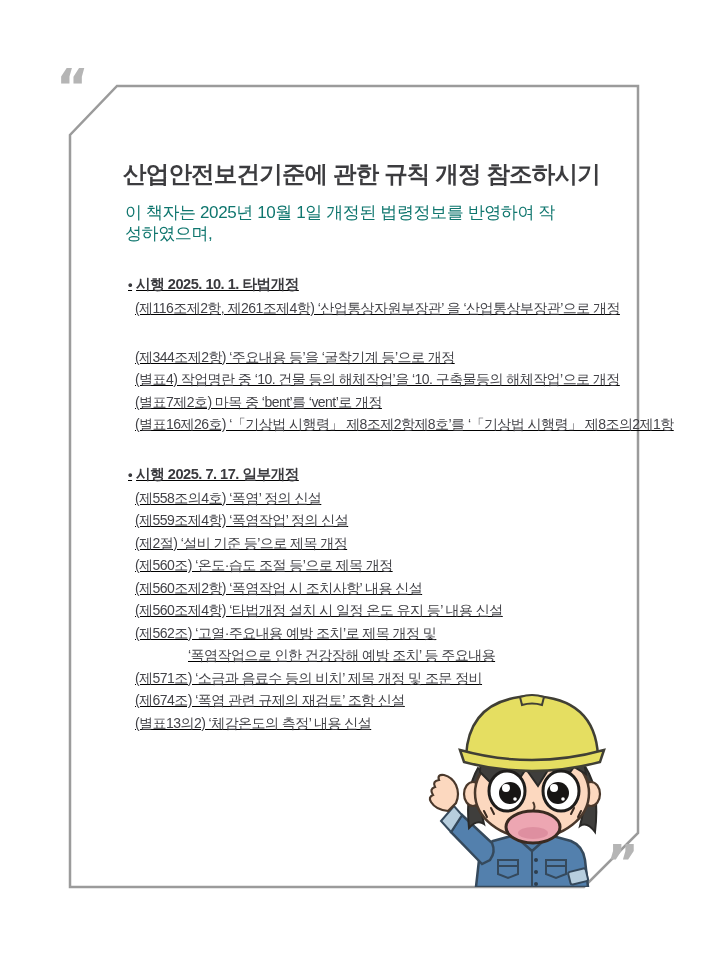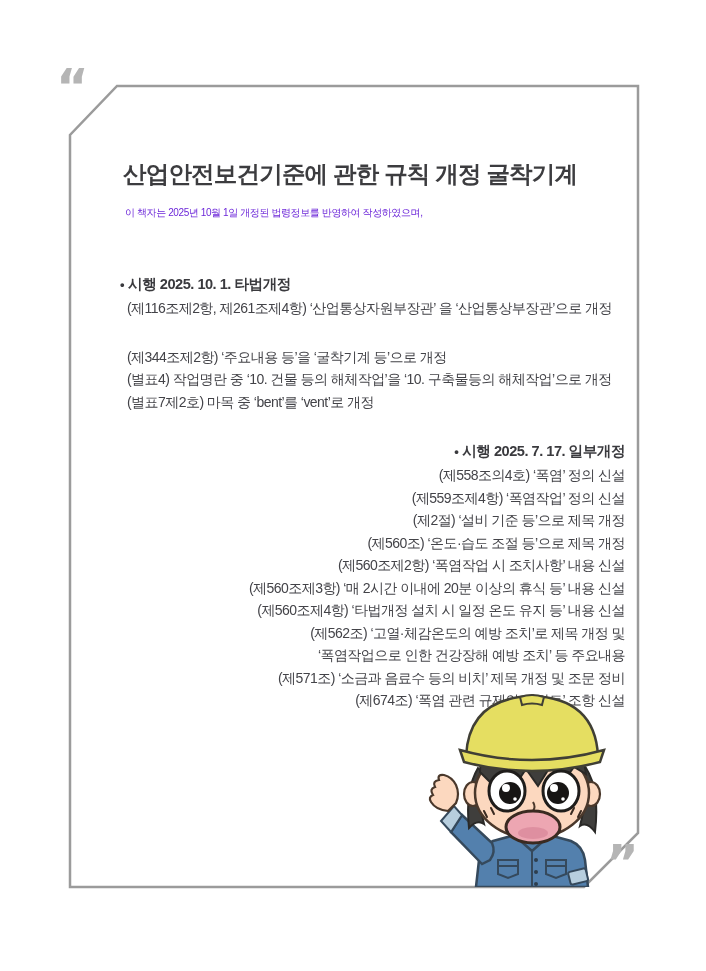--- a/index.html
+++ b/index.html
@@ -13,25 +13,25 @@
     font-weight:bold;font-size:50px;line-height:1;letter-spacing:-2px;
   }
   .quote-open{left:56px;top:62px;}
   .quote-close{left:606px;top:838px;}
   .title{
     position:absolute;left:123px;top:158px;width:480px;
     font-size:23.5px;font-weight:bold;color:#3c3c3f;letter-spacing:-0.8px;
   }
   .intro{
     position:absolute;left:125px;top:203px;width:440px;
-    font-size:10px;line-height:20.5px;color:#6d28d9;letter-spacing:-0.4px;
+    font-size:17px;line-height:20.5px;color:#0f766e;letter-spacing:-0.4px;
   }
   .sections{position:absolute;left:120px;top:272px;width:505px;}
-  .section{margin:0 0 26px 0;}
-  .section:last-child{margin-bottom:0;text-align:right;}
+  .section{margin:0 0 26px 8px;text-decoration:underline;}
+  .section:last-child{margin-bottom:0;}
   .sec-heading{
     font-size:14.6px;font-weight:bold;color:#3a3a3e;line-height:24px;letter-spacing:-0.5px;
   }
   .sec-heading .bullet{margin-right:4px;font-size:13px;}
   .sec-lines{margin:0;}
   .rev-line{
     font-size:14px;color:#434348;line-height:22.5px;letter-spacing:-0.55px;
     padding-left:7px;white-space:nowrap;
   }
   .rev-line.cont-a{padding-left:60px;}
@@ -43,57 +43,58 @@
 
 <div class="page">
 
   <svg class="frame-svg" viewBox="0 0 706 971">
     <polygon points="117,86 638,86 638,833 584,887 70,887 70,135" fill="#ffffff" stroke-width="2.5" stroke="#9b9b9b"></polygon>
   </svg>
 
   <div class="quote quote-open">“</div>
   <div class="quote quote-close">”</div>
 
-  <div class="title">산업안전보건기준에 관한 규칙 개정 굴착기계</div>
+  <div class="title">산업안전보건기준에 관한 규칙 개정 참조하시기</div>
 
   <div class="intro">
     <div>이 책자는 2025년 10월 1일 개정된 법령정보를 반영하여 작성하였으며,</div>
   </div>
 
   <div class="sections">
 
     <div class="section">
       <div class="sec-heading"><span class="bullet">•</span><span>시행 2025. 10. 1. 타법개정</span></div>
       <div class="sec-lines">
         <div class="rev-line">(제116조제2항, 제261조제4항) ‘산업통상자원부장관’ 을 ‘산업통상부장관’으로 개정</div>
       </div>
     </div>
 
     <div class="section">
       <div class="sec-lines">
         <div class="rev-line">(제344조제2항) ‘주요내용 등’을 ‘굴착기계 등’으로 개정</div>
         <div class="rev-line">(별표4) 작업명란 중 ‘10. 건물 등의 해체작업’을 ‘10. 구축물등의 해체작업’으로 개정</div>
         <div class="rev-line">(별표7제2호) 마목 중 ‘bent’를 ‘vent’로 개정</div>
+        <div class="rev-line">(별표16제26호) ‘「기상법 시행령」 제8조제2항제8호’를 ‘「기상법 시행령」 제8조의2제1항</div>
       </div>
     </div>
 
     <div class="section">
       <div class="sec-heading"><span class="bullet">•</span><span>시행 2025. 7. 17. 일부개정</span></div>
       <div class="sec-lines">
         <div class="rev-line">(제558조의4호) ‘폭염’ 정의 신설</div>
         <div class="rev-line">(제559조제4항) ‘폭염작업’ 정의 신설</div>
         <div class="rev-line">(제2절) ‘설비 기준 등’으로 제목 개정</div>
         <div class="rev-line">(제560조) ‘온도·습도 조절 등’으로 제목 개정</div>
         <div class="rev-line">(제560조제2항) ‘폭염작업 시 조치사항’ 내용 신설</div>
-        <div class="rev-line">(제560조제3항) ‘매 2시간 이내에 20분 이상의 휴식 등’ 내용 신설</div>
         <div class="rev-line">(제560조제4항) ‘타법개정 설치 시 일정 온도 유지 등’ 내용 신설</div>
-        <div class="rev-line">(제562조) ‘고열·체감온도의 예방 조치’로 제목 개정 및</div>
+        <div class="rev-line">(제562조) ‘고열·주요내용 예방 조치’로 제목 개정 및</div>
         <div class="rev-line cont-a">‘폭염작업으로 인한 건강장해 예방 조치’ 등 주요내용</div>
         <div class="rev-line">(제571조) ‘소금과 음료수 등의 비치’ 제목 개정 및 조문 정비</div>
         <div class="rev-line">(제674조) ‘폭염 관련 규제의 재검토’ 조항 신설</div>
+        <div class="rev-line">(별표13의2) ‘체감온도의 측정’ 내용 신설</div>
       </div>
     </div>
 
   </div>
 
   <svg class="mascot" viewBox="0 0 182 197">
 
     <g>
       <path d="M 50 197 L 53 170 Q 55 156 67 151 L 89 145 Q 106 141 123 145 L 145 151 Q 157 156 159 170 L 162 197 Z" stroke="#35495c" stroke-width="2.5" fill="#5380ad"></path>
 

